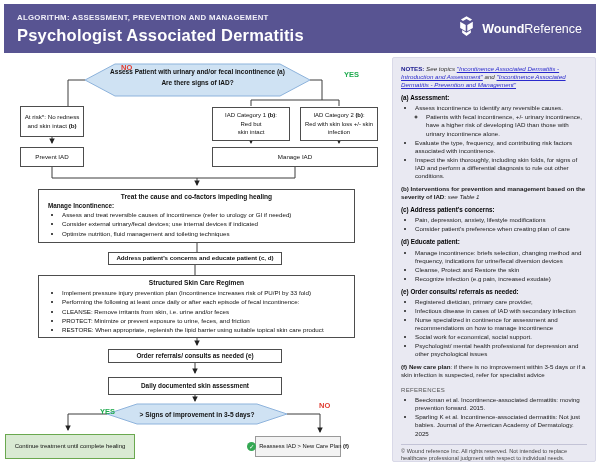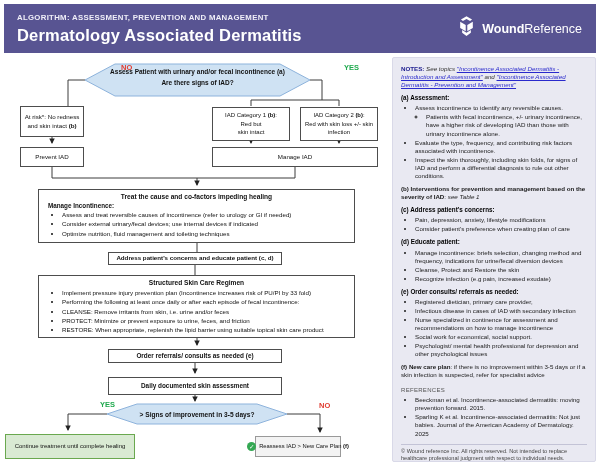--- a/index.html
+++ b/index.html
@@ -31,35 +31,35 @@
   .connectors { position:absolute; left:0; top:0; pointer-events:none; }
   .node { position:absolute; background:#fff; border:1px solid #4d4d4d; color:#111; display:flex; flex-direction:column; align-items:center; justify-content:center; text-align:center; font-size:6.2px; line-height:1.45; }
   .node .ln { white-space:nowrap; }
   .bold { font-weight:bold; }
   .node-big { position:absolute; background:#fff; border:1px solid #4d4d4d; color:#111; text-align:left; font-size:6.2px; padding:2px 6px; }
   .node-big .btitle { text-align:center; font-weight:bold; font-size:6.6px; margin:1px 0 2px 0; }
   .node-big .bsub { font-weight:bold; font-size:6.3px; margin-left:3px; }
   .node-big ul { margin:1px 0 0 0; padding-left:17px; line-height:1.5; }
   .dtext { position:absolute; text-align:center; font-weight:bold; font-size:6.6px; color:#111; line-height:1.75; }
   .branch-lbl { position:absolute; font-size:7.5px; font-weight:bold;padding-left:28px; }
-  .lbl-yes { color:#1faa4e; }
+  .lbl-yes { color:#1faa4e;margin-top:7px; }
   .lbl-no  { color:#e03c31; }
   .node-green { background:#d9ead3; border:1px solid #6aa84f; font-size:6px; }
   .node-gray { background:#f3f3f3; border:1px solid #999; flex-direction:row; gap:3px; font-size:5.8px; white-space:nowrap; }
   .check { width:9px; height:9px; border-radius:50%; background:#34a853; color:#fff; font-size:6.5px; line-height:9px; text-align:center; flex:0 0 auto; }
 </style>
 </head>
 <body>
 
 <div class="page">
 
   <div class="topbar">
     <div>
       <div class="kicker">ALGORITHM: ASSESSMENT, PREVENTION AND MANAGEMENT</div>
-      <div class="apptitle">Dermatology Associated Dermatitis</div>
+      <div class="apptitle">Psychologist Associated Dermatitis</div>
     </div>
     <div class="brand">
       <span>
         <svg width="19" height="21" viewBox="0 0 24 26">
           <path d="M12 0 L19 4 L16.5 6 L12 3.5 L7.5 6 L5 4 Z" fill="#fff"></path>
           <path d="M4 7 L11 11 L11 19 L4 15 Z" fill="#fff"></path>
           <path d="M20 7 L13 11 L13 19 L20 15 Z" fill="#fff"></path>
           <path d="M12 21 L17.5 17.5 L17.5 21 L12 25 L6.5 21 L6.5 17.5 Z" fill="#fff"></path>
         </svg>
       </span>

